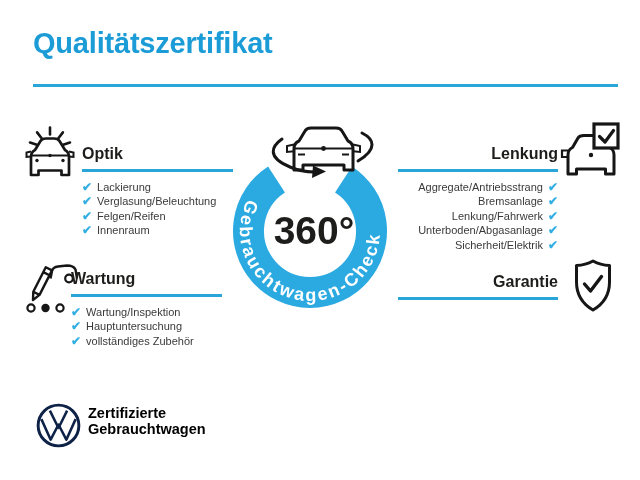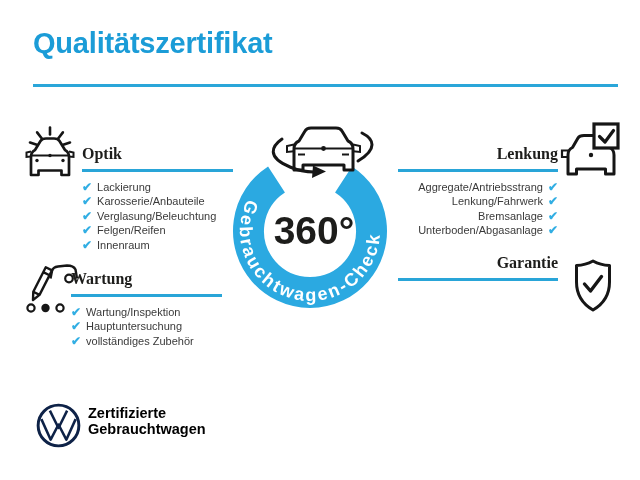--- a/index.html
+++ b/index.html
@@ -11,34 +11,34 @@
   .abs{position:absolute;}
   
   .page-title{
     left:33px;top:27px;font-size:29px;font-weight:bold;color:#1b9cd7;
     letter-spacing:-0.2px;
   }
   .top-rule{left:33px;top:84px;width:585px;height:3px;background:#2aa6d9;}
   
   .section{width:185px;}
   .section.right{width:245px;text-align:right;}
-  .sec-h{font-size:16px;font-weight:bold;color:#1d1d1b;line-height:19px;font-family:Liberation Serif, serif;}
+  .sec-h{font-size:16px;font-weight:bold;color:#1d1d1b;line-height:19px;}
   .sec-rule{height:2.5px;background:#29a5d8;margin-top:6px;width:151px;}
   .section.right .sec-rule{width:160px;margin-left:auto;}
   ul.checklist{list-style:none;margin:8px 0 0 0;padding:0;}
   ul.checklist li{
     font-size:11px;line-height:14.6px;color:#3a3a3a;white-space:nowrap;
   }
   .chk{color:#31aee3;font-size:12px;font-weight:bold;}
   .section.left .chk{margin-right:5px;}
   .section.right .chk{margin-left:5px;}
   #sec-optik{left:82px;top:144px;}
   #sec-technik{right:82px;top:144px;}
   #sec-wartung{left:71px;top:269px;}
-  #sec-garantie{right:82px;top:253px;}
+  #sec-garantie{right:82px;top:272px;}
   
   #icon-optik{left:22px;top:124px;}
   #icon-technik{left:558px;top:122px;}
   #icon-wartung{left:22px;top:257px;}
   #icon-garantie{left:570px;top:257px;}
   
   #center-graphic{left:225px;top:110px;}
   
   #footer-logo{left:35px;top:402px;}
   .footer-text{
@@ -100,35 +100,35 @@
     <path d="M23,4 C27.5,6.5 33,8.2 39.5,8.5 L39.5,25 C39.5,39.5 32.5,47.5 23,53 C13.5,47.5 6.5,39.5 6.5,25 L6.5,8.5 C13,8.2 18.5,6.5 23,4 Z" stroke-width="3" stroke-linejoin="round" fill="#ffffff"></path>
     <path d="M14.5,27 L20.5,34 L31.5,19.5" stroke-width="3.4" stroke-linecap="round" stroke-linejoin="round"></path>
   </svg>
 </div>
 
 <div class="abs section left" id="sec-optik">
   <div class="sec-h">Optik</div>
   <div class="sec-rule"></div>
   <ul class="checklist">
     <li><span class="chk">✔</span><span>Lackierung</span></li>
-    <li><span class="chk">✔</span><span>Karosserie/Anbauteile</span></li>
     <li><span class="chk">✔</span><span>Verglasung/Beleuchtung</span></li>
     <li><span class="chk">✔</span><span>Felgen/Reifen</span></li>
     <li><span class="chk">✔</span><span>Innenraum</span></li>
   </ul>
 </div>
 
 <div class="abs section right" id="sec-technik">
   <div class="sec-h">Lenkung</div>
   <div class="sec-rule"></div>
   <ul class="checklist">
     <li><span>Aggregate/Antriebsstrang</span><span class="chk">✔</span></li>
+    <li><span>Bremsanlage</span><span class="chk">✔</span></li>
     <li><span>Lenkung/Fahrwerk</span><span class="chk">✔</span></li>
-    <li><span>Bremsanlage</span><span class="chk">✔</span></li>
     <li><span>Unterboden/Abgasanlage</span><span class="chk">✔</span></li>
+    <li><span>Sicherheit/Elektrik</span><span class="chk">✔</span></li>
   </ul>
 </div>
 
 <div class="abs section left" id="sec-wartung">
   <div class="sec-h">Wartung</div>
   <div class="sec-rule"></div>
   <ul class="checklist">
     <li><span class="chk">✔</span><span>Wartung/Inspektion</span></li>
     <li><span class="chk">✔</span><span>Hauptuntersuchung</span></li>
     <li><span class="chk">✔</span><span>vollständiges Zubehör</span></li>

